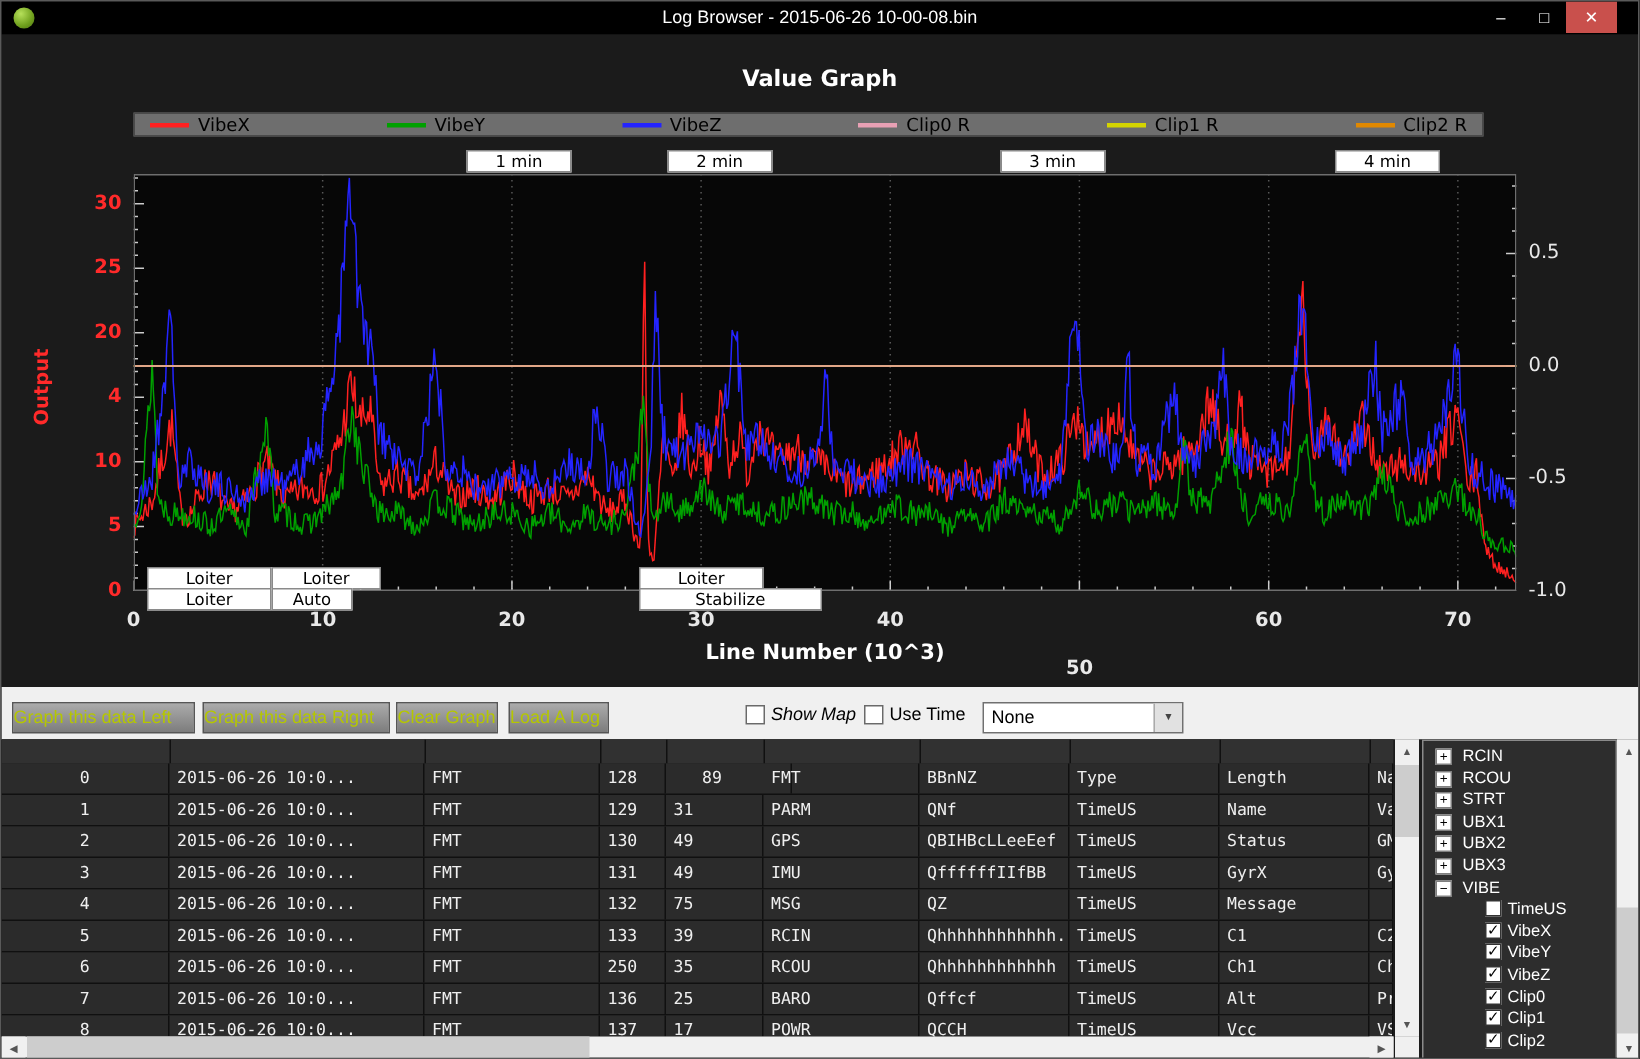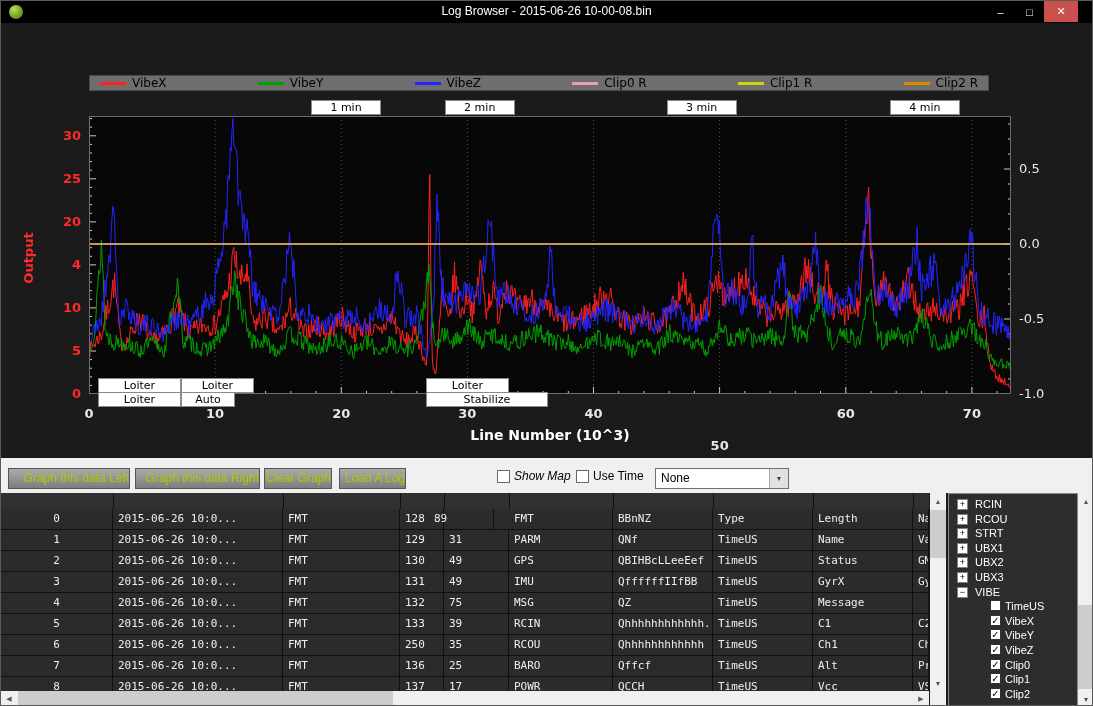--- a/index.html
+++ b/index.html
@@ -27,21 +27,21 @@
   .plot{position:absolute;left:88px;top:93px;background:#070707;}
   .ytick-l{position:absolute;left:40px;width:40px;text-align:right;color:#ff2a2a;font-size:13px;font-weight:bold;height:16px;line-height:16px;}
   .ytick-r{position:absolute;left:1018px;width:44px;text-align:left;color:#e8e8e8;font-size:13px;height:16px;line-height:16px;}
   .xtick{position:absolute;top:383px;width:40px;text-align:center;color:#e8e8e8;font-size:13px;font-weight:bold;height:16px;line-height:16px;}
   .output-label{position:absolute;left:-2px;top:227px;width:60px;height:16px;text-align:center;color:#ff2a2a;
     font-size:13px;font-weight:bold;transform:rotate(-90deg);}
   .xaxis-title{position:absolute;top:404px;left:88px;width:922px;text-align:center;color:#fff;font-size:14px;font-weight:bold;}
   
   .toolbar{position:absolute;top:457px;left:0;width:100%;height:35px;background:#f0f0f0;}
   .tb-btn{position:absolute;top:10px;height:21px;background:linear-gradient(#ababab,#7d7d7d);
-    border:1px solid #565656;color:#b5c700;font-size:12px;text-align:right;line-height:19px;box-sizing:border-box;cursor:default;}
+    border:1px solid #565656;color:#b5c700;font-size:12px;text-align:left;line-height:19px;box-sizing:border-box;cursor:default;}
   .tb-cb{position:absolute;top:11px;display:flex;align-items:center;gap:4px;font-size:12px;color:#000;}
   .cb-box{width:13px;height:13px;background:#fff;border:1px solid #6a6a6a;box-sizing:border-box;display:inline-flex;
     align-items:center;justify-content:center;font-size:10px;color:#000;}
   .combo{position:absolute;left:654px;top:10px;width:134px;height:21px;background:#fff;border:1px solid #707070;box-sizing:border-box;}
   .combo-value{position:absolute;left:5px;top:2px;font-size:12px;color:#000;}
   .combo-arrow{position:absolute;right:0;top:0;width:18px;height:19px;background:#e1e1e1;border-left:1px solid #aaa;
     display:flex;align-items:center;justify-content:center;font-size:7px;color:#444;}
   
   .bottom{position:absolute;top:492px;left:0;width:100%;height:214px;background:#1b1b1b;}
   .grid{position:absolute;left:0;top:0;width:928px;height:198px;background:#1e1e1e;overflow:hidden;font-family:"DejaVu Sans Mono",monospace;}
@@ -79,20 +79,21 @@
     <span class="app-icon"></span>
     <span class="win-title">Log Browser - 2015-06-26 10-00-08.bin</span>
     <span class="winbtns">
       <span class="wb">–</span>
       <span class="wb">□</span>
       <span class="wb close">✕</span>
     </span>
   </div>
 
   <div class="chart-region">
+    <div class="chart-title">Value Graph</div>
     <div class="legend">
         <span class="leg-item">
           <span class="leg-line" style="background: rgb(255, 32, 32);"></span>
           <span class="leg-label">VibeX</span>
         </span>
         <span class="leg-item">
           <span class="leg-line" style="background: rgb(0, 160, 0);"></span>
           <span class="leg-label">VibeY</span>
         </span>
         <span class="leg-item">
@@ -286,21 +287,21 @@
           <span class="hsep" style="left: 612px; width: 0px;"></span>
           <span class="hsep" style="left: 712px; width: 0px;"></span>
           <span class="hsep" style="left: 812px; width: 0px;"></span>
           <span class="hsep" style="left: 912px; width: 0px;"></span>
         </div>
     <div class="grow" style="top: 16px;">
           <div class="gcell gidx" style="left: 0px; width: 112px;">0</div>
           <div class="gcell" style="left: 112px; width: 170px;">2015-06-26 10:0...</div>
           <div class="gcell" style="left: 282px; width: 117px;">FMT</div>
           <div class="gcell" style="left: 399px; width: 44px;">128</div>
-          <div class="gcell" style="left: 428px; width: 65px;">89</div>
+          <div class="gcell" style="left: 462px; width: 65px;">89</div>
           <div class="gcell" style="left: 508px; width: 104px;">FMT</div>
           <div class="gcell" style="left: 612px; width: 100px;">BBnNZ</div>
           <div class="gcell" style="left: 712px; width: 100px;">Type</div>
           <div class="gcell" style="left: 812px; width: 100px;">Length</div>
           <div class="gcell" style="left: 912px; width: 16px;">Na</div>
         </div>
         <div class="grow" style="top: 37px;">
           <div class="gcell gidx" style="left: 0px; width: 112px;">1</div>
           <div class="gcell" style="left: 112px; width: 170px;">2015-06-26 10:0...</div>
           <div class="gcell" style="left: 282px; width: 117px;">FMT</div>

